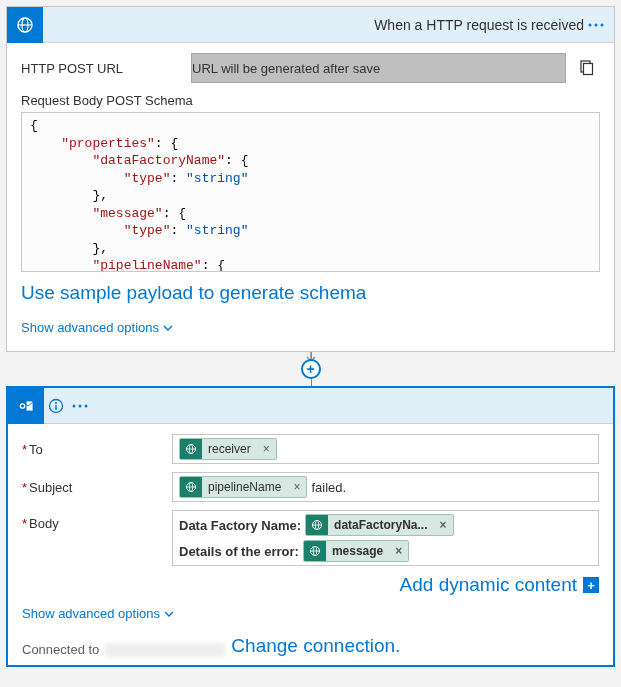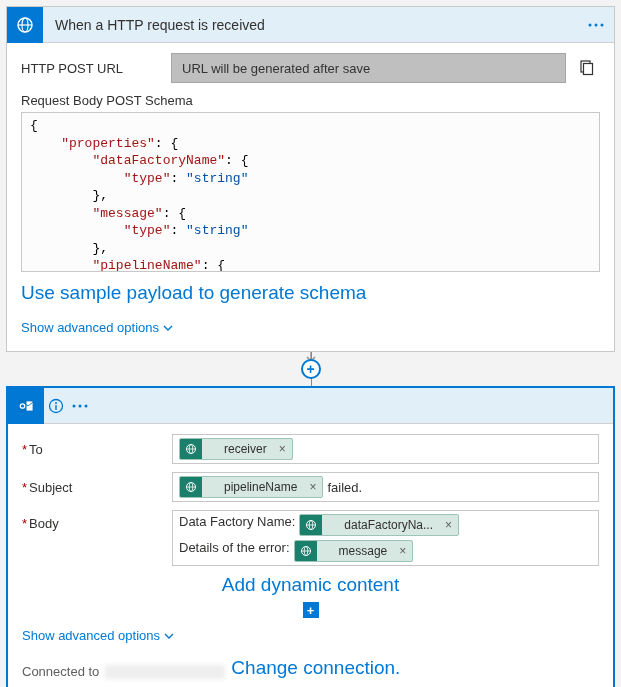--- a/index.html
+++ b/index.html
@@ -31,43 +31,45 @@
     background: #0078d4;
     display: flex;
     align-items: center;
     justify-content: center;
   }
   .card-header .title {
     flex: 1;
     padding-left: 12px;
     font-size: 14px;
     color: #323130;
+    text-align: right;
   }
   .hdr-btn {
     width: 24px;
     height: 24px;
     display: flex;
     align-items: center;
     justify-content: center;
     color: #0078d4;
     cursor: pointer;
   }
   .card-body { padding: 10px 14px 8px 14px; }
   .row { display: flex; align-items: center; margin-bottom: 8px; }
   .row .lbl { width: 150px; font-size: 13px; color: #323130; }
   .row .lbl.req::before { content: "*"; color: #a80000; margin-right: 2px; }
   .ro-input {
     flex: 1;
     height: 30px;
     line-height: 30px;
-    padding: 0 10px;
+    padding: 0 0;
     background: #bfbfbf;
     border: 1px solid #a6a6a6;
     color: #333;
     font-size: 13px;
+    margin-left: 20px;
   }
   .copy-btn {
     width: 28px;
     height: 28px;
     margin-left: 6px;
     display: flex;
     align-items: center;
     justify-content: center;
     cursor: pointer;
   }
@@ -130,47 +132,46 @@
     min-height: 30px;
     border: 1px solid #c8c8c8;
     padding: 3px 6px;
     display: flex;
     flex-wrap: wrap;
     align-items: center;
     gap: 4px;
     font-size: 13px;
   }
   .field-box.multi { flex-direction: column; align-items: stretch; }
-  .field-line { display: flex; gap: 4px; flex-wrap: wrap; }
+  .field-line { display: flex; align-items: center; gap: 4px; flex-wrap: wrap; font-weight: bold; }
   .token {
     display: inline-flex;
     align-items: center;
     height: 22px;
     background: #d7e7e1;
     border: 1px solid #9cc5b7;
     border-radius: 2px;
     overflow: hidden;
     font-size: 12px;
   }
   .token .t-icon {
     width: 22px; height: 22px;
     background: #1a7f6b;
     display: flex; align-items: center; justify-content: center;
   }
-  .token .t-label { padding: 0 6px 0 22px; color: #323130; }
+  .token .t-label { padding: 0 6px 0 6px; color: #323130; }
   .token .t-x { padding: 0 6px; color: #605e5c; cursor: pointer; }
   .row.top { align-items: flex-start; }
   .row.top .lbl { padding-top: 6px; }
   .right-link {
     display: flex;
     justify-content: flex-end;
     align-items: center;
     gap: 6px;
     margin: 4px 0 0 0;
-    flex-direction: column;
   }
   .plus-square {
     width: 16px; height: 16px;
     background: #0078d4;
     color: #fff;
     display: flex; align-items: center; justify-content: center;
     font-size: 13px; font-weight: bold;
   }
   .footer {
     margin-top: 6px;

